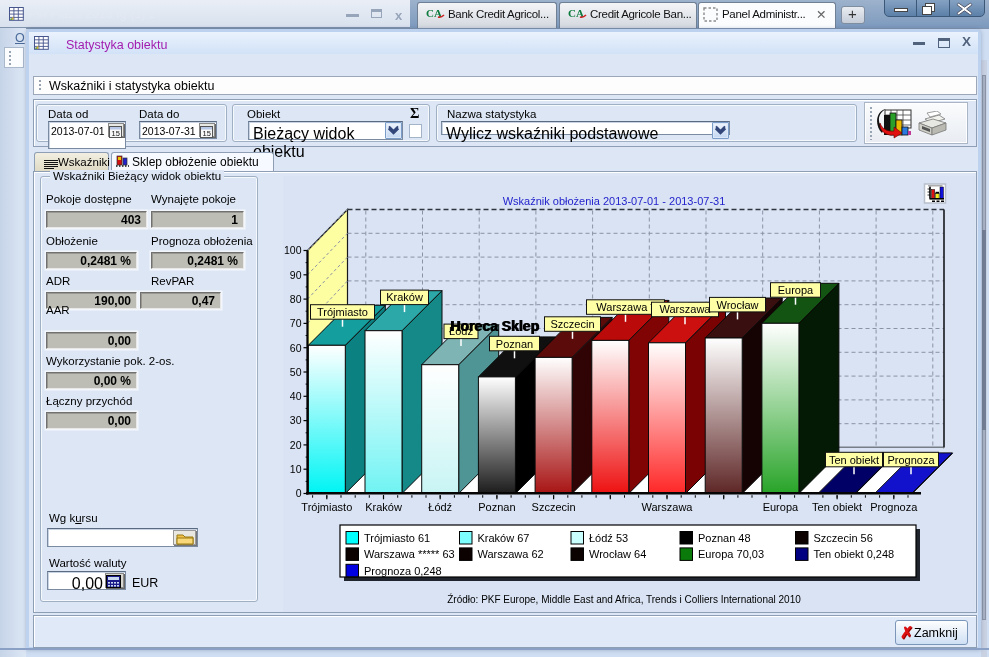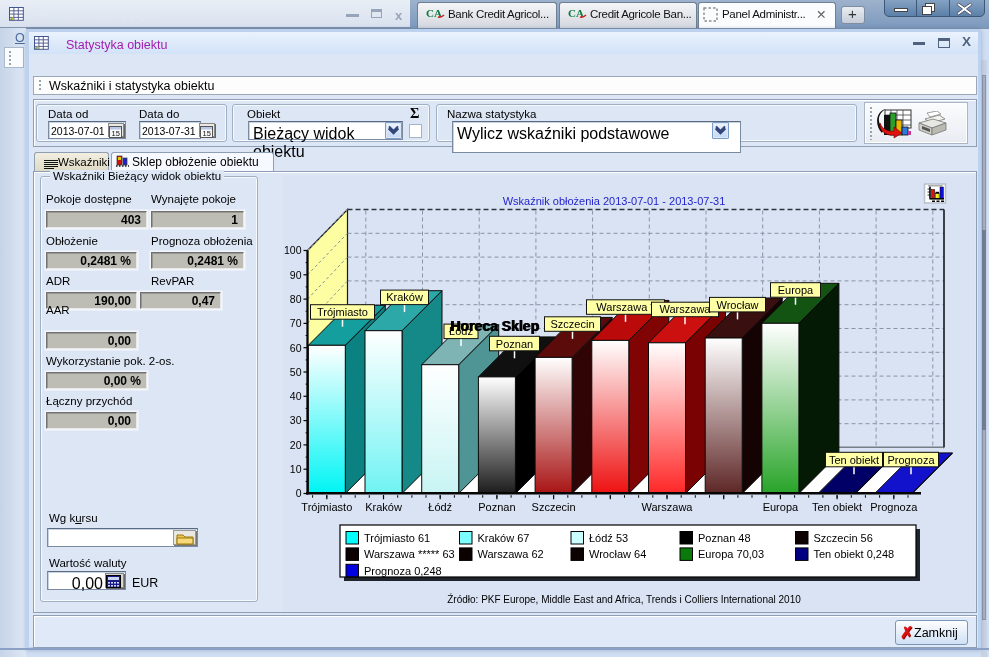--- a/index.html
+++ b/index.html
@@ -80,39 +80,39 @@
 <div class="abs" style="left:49px;top:79px;font-size:12.5px;color:#000">Wskaźniki i statystyka obiektu</div>
 <div class="abs" style="left:33px;top:99px;width:944px;height:48px;background:#dce6f5;border:1px solid #8e9eb4;box-shadow:inset 1px 1px 0 #fff"></div>
 <div class="gbox" style="left:36px;top:104px;width:191px;height:38px"></div>
 <div class="gbox" style="left:232px;top:104px;width:198px;height:38px"></div>
 <div class="gbox" style="left:436px;top:104px;width:421px;height:38px"></div>
 <div class="lbl" style="left:48px;top:108px">Data od</div>
 <div class="lbl" style="left:139px;top:108px">Data do</div>
 <div class="lbl" style="left:247px;top:108px">Obiekt</div>
 <div class="lbl" style="left:410px;top:105px;font-size:14.5px;font-weight:bold;font-family:'Liberation Serif',serif">Σ</div>
 <div class="lbl" style="left:447px;top:108px">Nazwa statystyka</div>
-<div class="wfield" style="left:48px;top:121px;width:78px;height:18px;padding:3px 0 0 2px;font-size:10.5px">2013-07-01</div>
+<div class="wfield" style="left:48px;top:121px;width:78px;height:28px;padding:3px 0 0 2px;font-size:10.5px">2013-07-01</div>
 <div class="abs" style="left:108px;top:123px;width:16px;height:14px;background:#e8e8e4;border:1px solid #888;box-shadow:1px 1px 0 #666"><svg width="13" height="12" viewBox="0 0 13 12">
       <rect x="0.5" y="0.5" width="12" height="11" fill="#f8f8f8" stroke="#555"></rect>
       <rect x="1" y="1" width="11" height="2.5" fill="#b8c8e8"></rect>
       <text x="2.5" y="10" font-size="7.5" fill="#111" font-family="Liberation Sans,sans-serif">15</text>
     </svg></div>
-<div class="wfield" style="left:139px;top:121px;width:62px;height:18px;padding:3px 0 0 2px;font-size:10.5px">2013-07-31</div>
+<div class="wfield" style="left:139px;top:121px;width:78px;height:18px;padding:3px 0 0 2px;font-size:10.5px">2013-07-31</div>
 <div class="abs" style="left:199px;top:123px;width:16px;height:14px;background:#e8e8e4;border:1px solid #888;box-shadow:1px 1px 0 #666"><svg width="13" height="12" viewBox="0 0 13 12">
       <rect x="0.5" y="0.5" width="12" height="11" fill="#f8f8f8" stroke="#555"></rect>
       <rect x="1" y="1" width="11" height="2.5" fill="#b8c8e8"></rect>
       <text x="2.5" y="10" font-size="7.5" fill="#111" font-family="Liberation Sans,sans-serif">15</text>
     </svg></div>
 <div class="wfield" style="left:248px;top:121px;width:155px;height:19px;padding:2.5px 0 0 4px">Bieżący widok obiektu</div>
 <div class="combo-btn" style="left:385px;top:122px;height:17px"><svg width="15" height="15" viewBox="0 0 15 15">
       <path d="M3 5 L7.5 9.5 L12 5" fill="none" stroke="#33477a" stroke-width="3.2"></path>
       <path d="M3 3.4 L7.5 7.9 L12 3.4" fill="none" stroke="#33477a" stroke-width="2"></path>
     </svg></div>
 <div class="abs" style="left:409px;top:124px;width:13px;height:14px;background:#fff;border:1px solid #a4b4c8"></div>
-<div class="wfield" style="left:452px;top:121px;width:289px;height:32px;padding:2.5px 0 0 4px">Wylicz wskaźniki podstawowe</div>
+<div class="wfield" style="left:441px;top:121px;width:289px;height:14px;padding:2.5px 0 0 4px">Wylicz wskaźniki podstawowe</div>
 <div class="combo-btn" style="left:712px;top:122px;height:17px"><svg width="15" height="15" viewBox="0 0 15 15">
       <path d="M3 5 L7.5 9.5 L12 5" fill="none" stroke="#33477a" stroke-width="3.2"></path>
       <path d="M3 3.4 L7.5 7.9 L12 3.4" fill="none" stroke="#33477a" stroke-width="2"></path>
     </svg></div>
 <div class="abs" style="left:864px;top:102px;width:104px;height:42px;background:linear-gradient(#fbfcfd,#e8ecf2);border:1px solid #aab6c6;box-shadow:inset 0 0 0 1px #fff"></div>
 <div class="grip" style="left:869px;top:106px;height:34px"></div>
 <div class="abs" style="left:876px;top:107px"><svg width="36" height="34" viewBox="0 0 36 34">
 <rect x="9" y="3" width="26" height="18" fill="#fff" stroke="#333" stroke-width="1"></rect>
 <path d="M9 8h26M9 13h26M9 18h26M15 3v18M21 3v18M27 3v18" stroke="#444" stroke-width="0.8"></path>
 <rect x="8" y="8" width="6" height="20" fill="#111"></rect>
@@ -155,21 +155,21 @@
 <div class="vfield" style="left:46px;top:252px;width:91px">0,2481 %</div>
 <div class="lbl" style="left:151px;top:235px">Prognoza obłożenia</div>
 <div class="vfield" style="left:151px;top:252px;width:93px">0,2481 %</div>
 <div class="lbl" style="left:46px;top:275px">ADR</div>
 <div class="vfield" style="left:46px;top:292px;width:91px">190,00</div>
 <div class="lbl" style="left:151px;top:275px">RevPAR</div>
 <div class="vfield" style="left:140px;top:292px;width:81px">0,47</div>
 <div class="lbl" style="left:46px;top:304px">AAR</div>
 <div class="vfield" style="left:46px;top:332px;width:91px">0,00</div>
 <div class="lbl" style="left:46px;top:355px">Wykorzystanie pok. 2-os.</div>
-<div class="vfield" style="left:46px;top:372px;width:101px">0,00 %</div>
+<div class="vfield" style="left:46px;top:372px;width:91px">0,00 %</div>
 <div class="lbl" style="left:46px;top:395px">Łączny przychód</div>
 <div class="vfield" style="left:46px;top:412px;width:91px">0,00</div>
 <div class="lbl" style="left:49px;top:512px">Wg k<span style="text-decoration:underline">u</span>rsu</div>
 <div class="wfield" style="left:47px;top:528px;width:151px;height:19px"></div>
 <div class="abs" style="left:173px;top:530px;width:23px;height:15px;background:#e8e8e0;border:1px solid #999;box-shadow:1px 1px 0 #777;text-align:center"><svg width="18" height="13" viewBox="0 0 18 13">
       <path d="M1 3 h6 l2 2 h8 v7 h-16 z" fill="#f0c24a" stroke="#9a7a10" stroke-width="1"></path>
       <path d="M1 6 h16 v6 h-16 z" fill="#f8d878" stroke="#9a7a10" stroke-width="1"></path>
     </svg></div>
 <div class="lbl" style="left:49px;top:557px">Wartość waluty</div>
 <div class="wfield" style="left:47px;top:571px;width:79px;height:19px;text-align:right;padding:2.5px 22px 0 0">0,00</div>

